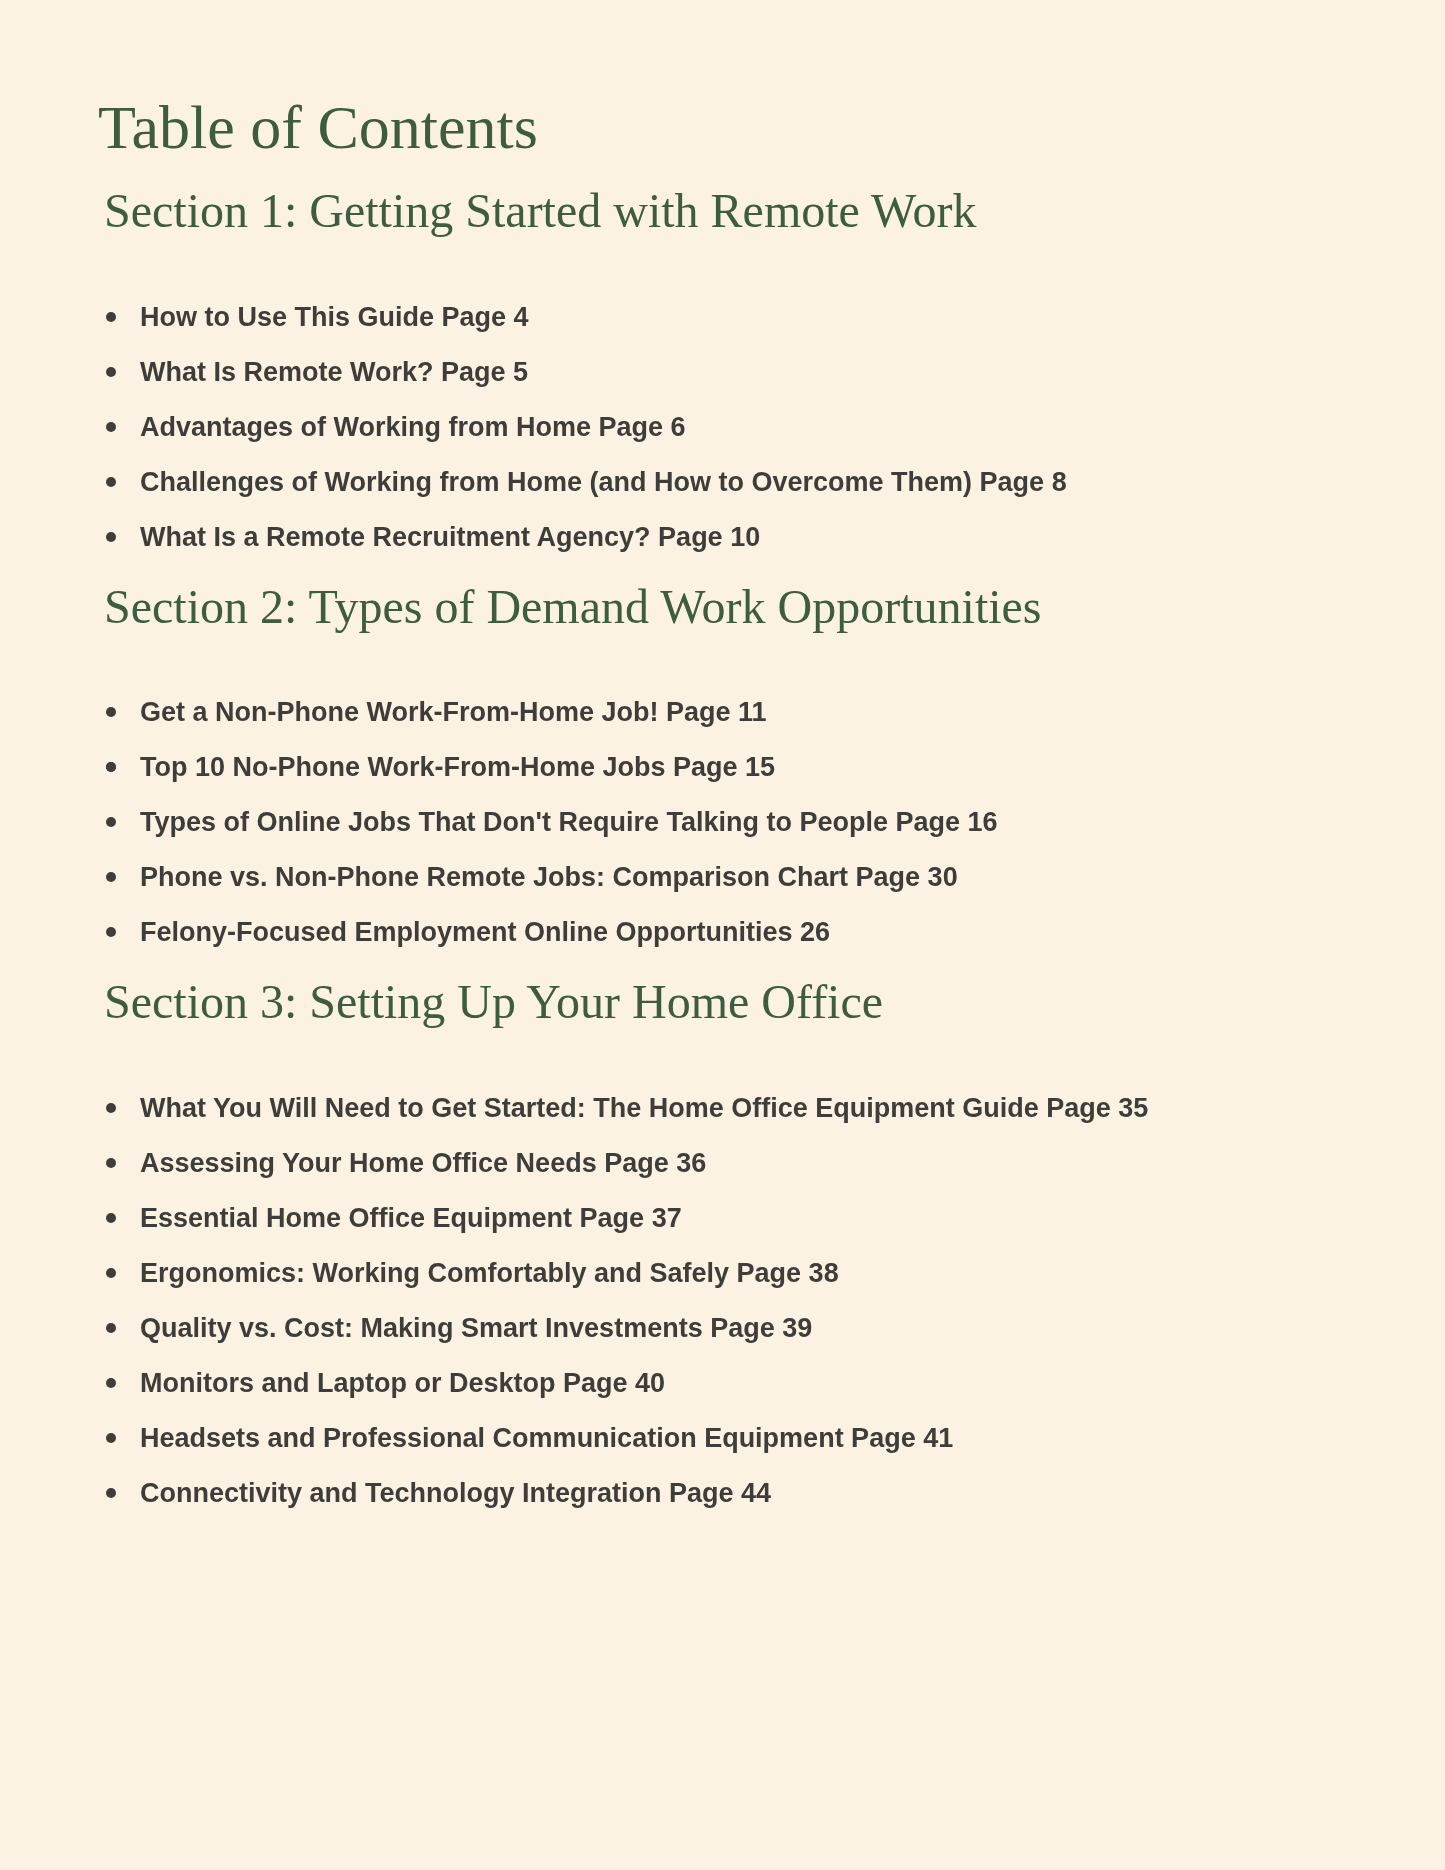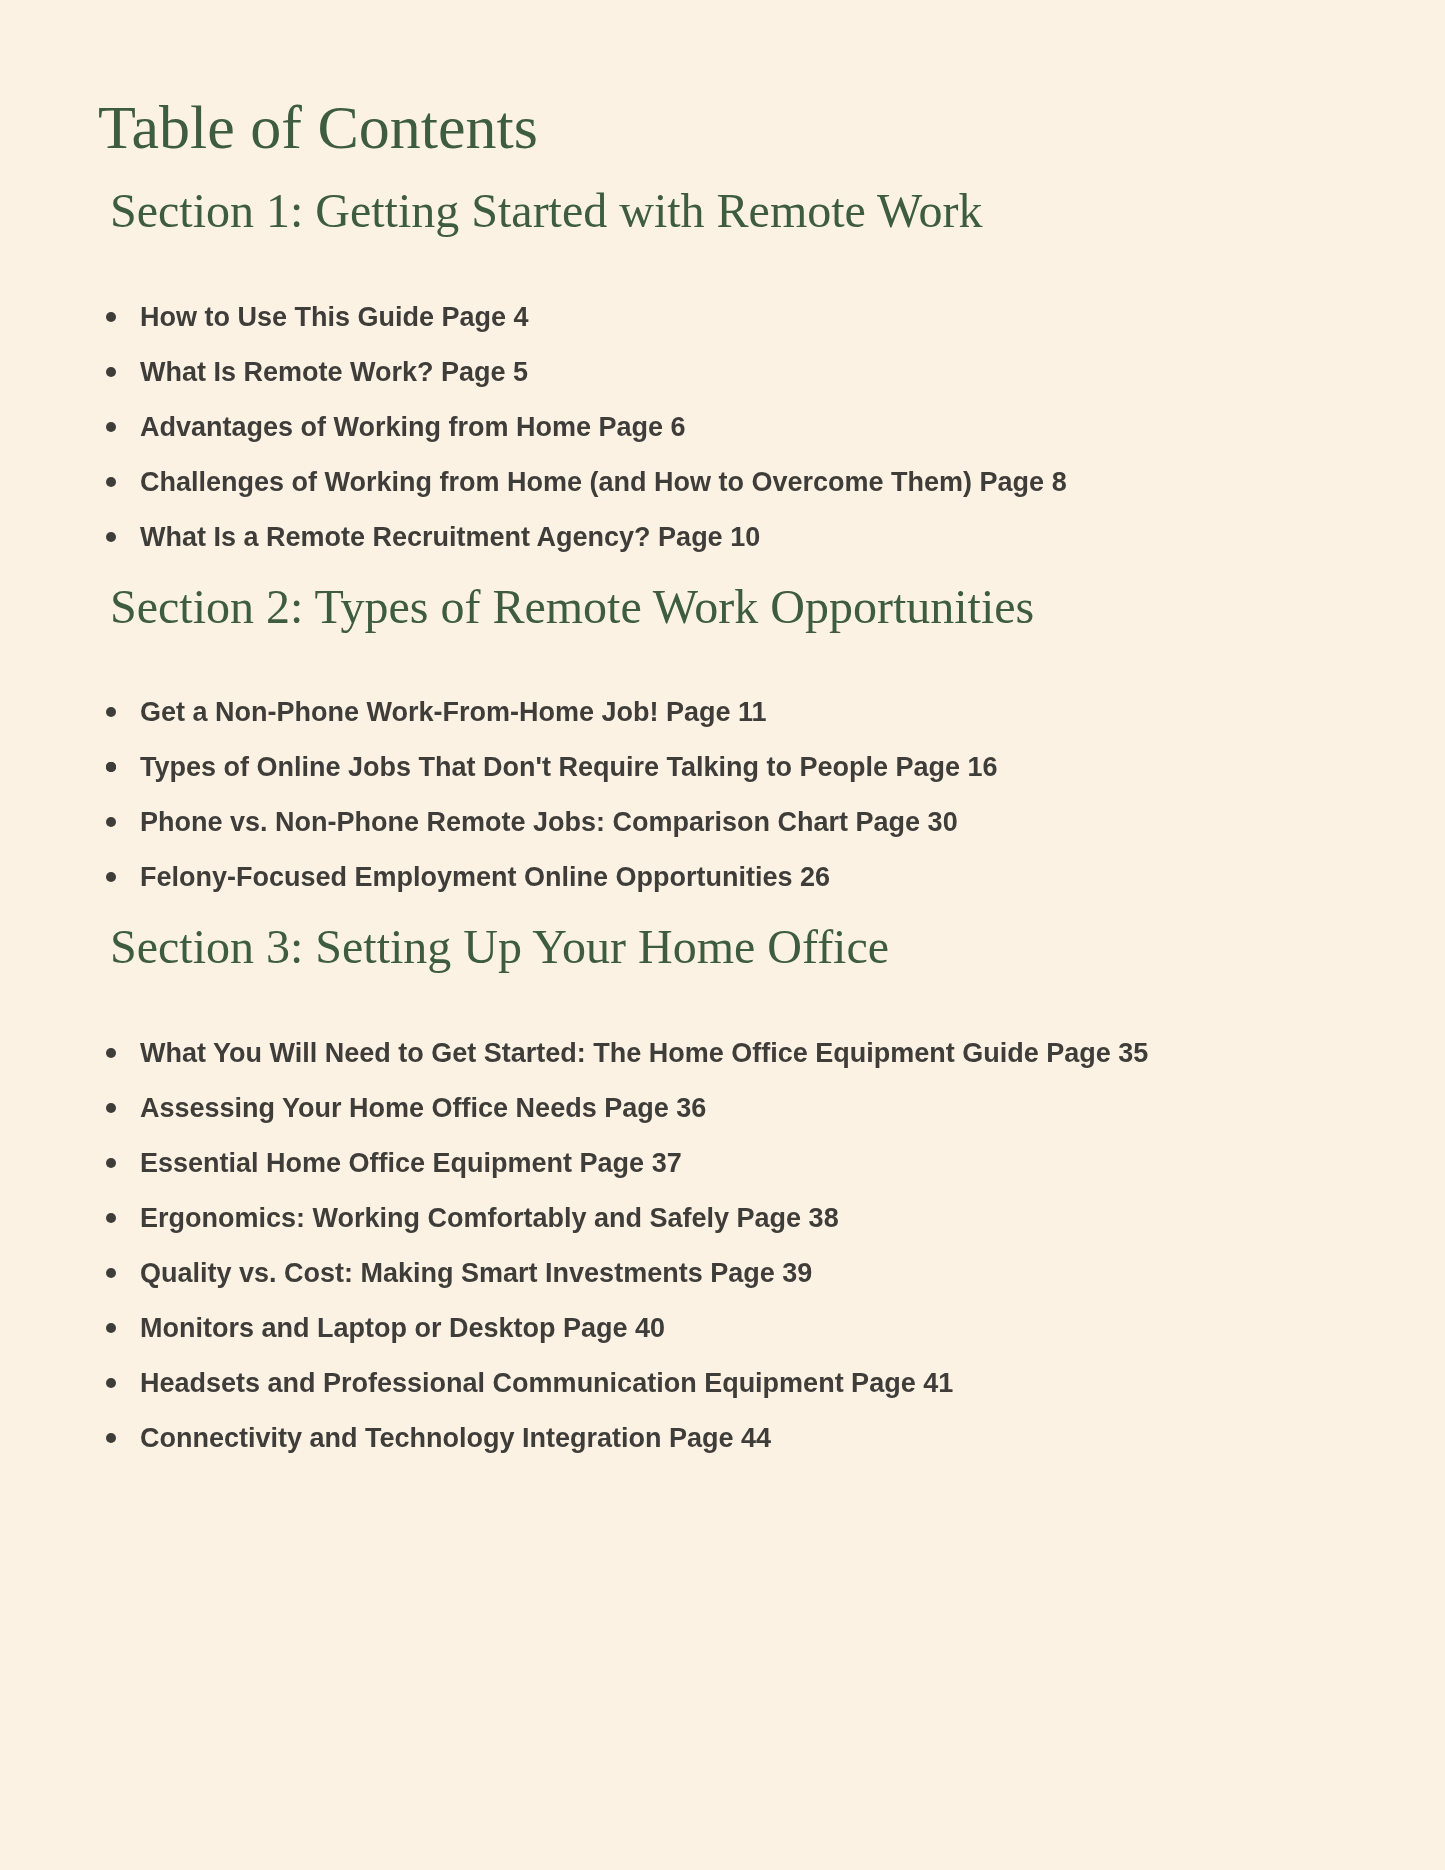--- a/index.html
+++ b/index.html
@@ -22,21 +22,21 @@
   }
   h1{
     margin:0 0 16px 0;
     font-family:"Liberation Serif","DejaVu Serif",serif;
     font-weight:500;
     font-size:62px;
     line-height:1.2;
     color:var(--heading);
   }
   h2{
-    margin:12px;
+    margin:6px;
     font-family:"Liberation Serif","DejaVu Serif",serif;
     font-weight:500;
     font-size:48px;
     line-height:1.3;
     color:var(--heading);
   }
   section{margin-top:22px;}
   section:first-child{margin-top:0;}
   ul{
     list-style:none;
@@ -92,34 +92,35 @@
   </li>
 
   <li>
     <span class="dot"></span>
     <span class="entry-text">What Is a Remote Recruitment Agency? Page 10</span>
   </li>
 </ul>
   </section>
 
   <section>
-    <h2>Section 2: Types of Remote Work Opportunities</h2>
+    <h2>Section 2: Types of Demand Work Opportunities</h2>
     <ul>
   <li>
     <span class="dot"></span>
     <span class="entry-text">Get a Non-Phone Work-From-Home Job! Page 11</span>
   </li>
 
   <li>
     <span class="dot"></span>
   </li>
 
 
   <li>
     <span class="dot"></span>
+    <span class="entry-text">Top 10 No-Phone Work-From-Home Jobs Page 15</span>
   </li>
 
   <li>
     <span class="dot"></span>
     <span class="entry-text">Types of Online Jobs That Don't Require Talking to People Page 16</span>
   </li>
 
   <li>
     <span class="dot"></span>
     <span class="entry-text">Phone vs. Non-Phone Remote Jobs: Comparison Chart Page 30</span>

